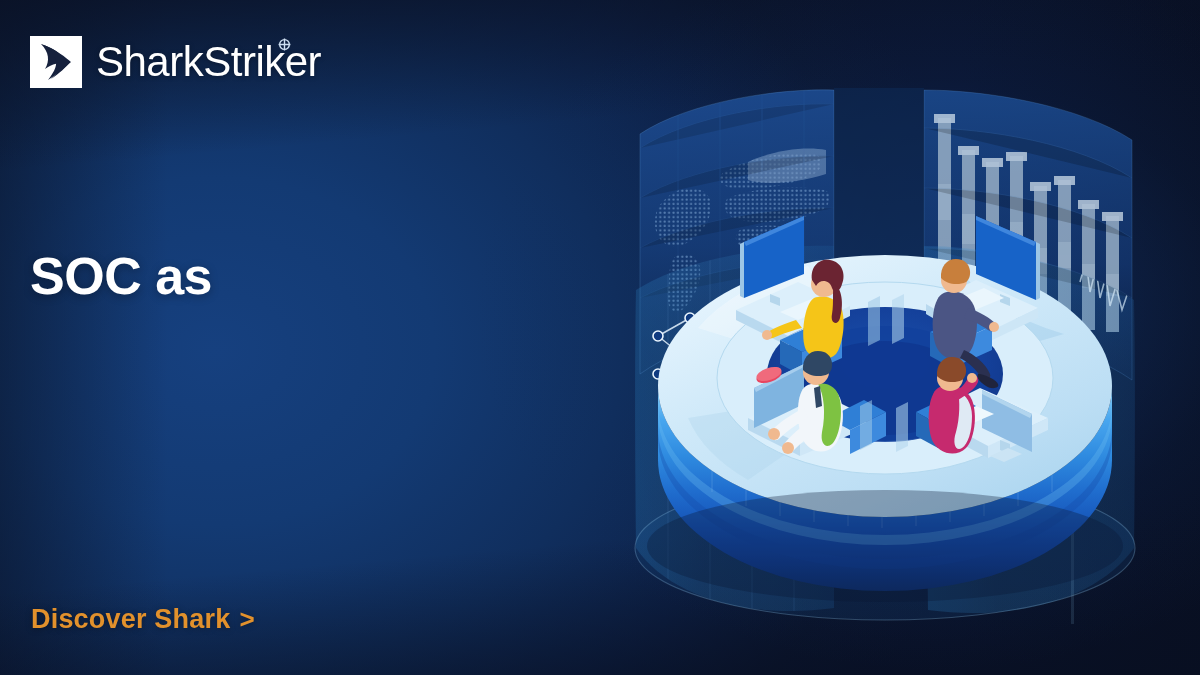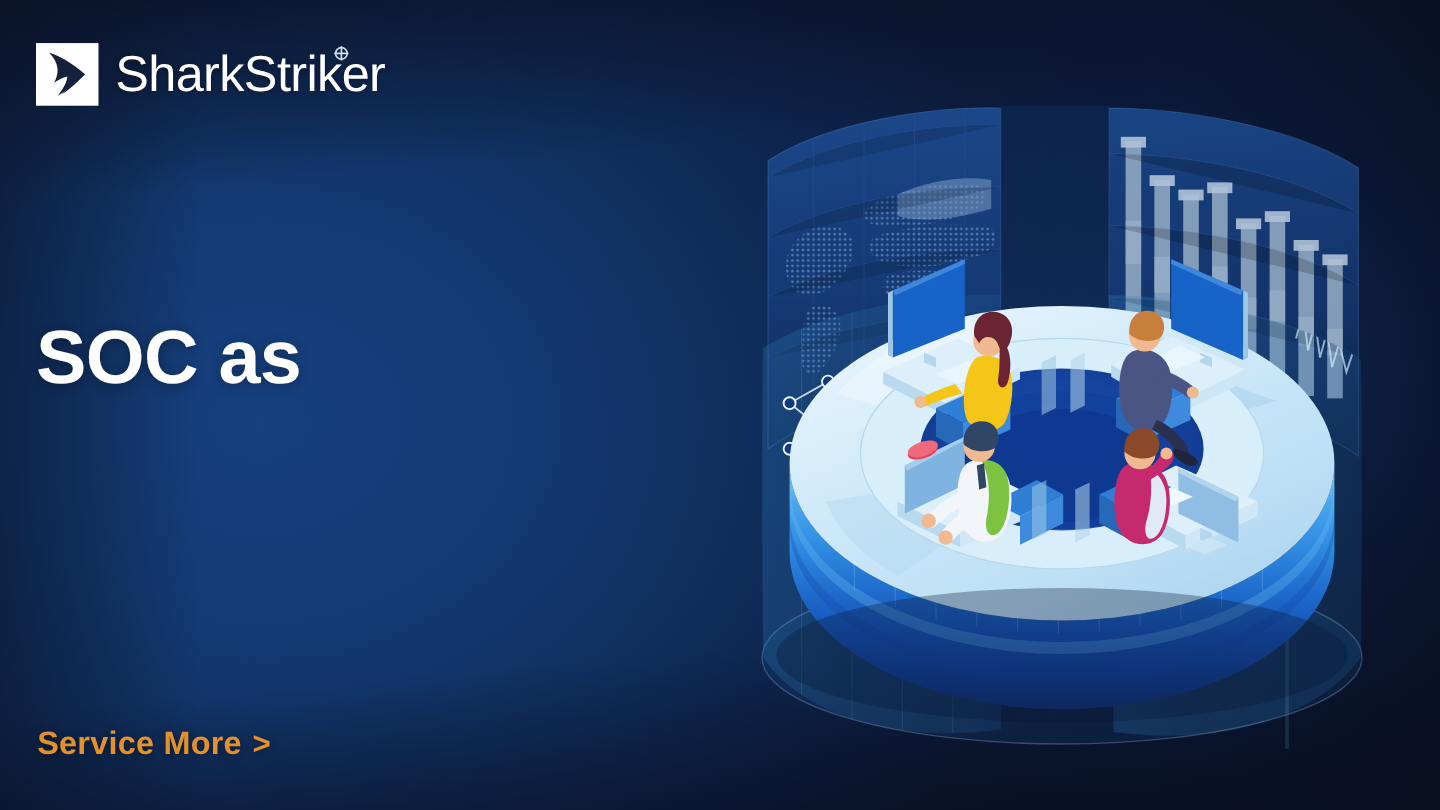--- a/index.html
+++ b/index.html
@@ -48,23 +48,23 @@
   }
   #logo-wordmark .wm-b { font-weight:400; }
   #tm-crosshair {
     position:absolute;
     left:182px; top:-3px;
     width:13px; height:13px;
   }
 
   
   #headline {
-    position:absolute; left:30px; top:253px;
+    position:absolute; left:30px; top:239px;
     color:#ffffff;
-    font-size:63px;
+    font-size:52px;
     font-weight:bold;
     line-height:1.46;
     letter-spacing:-0.5px;
     text-shadow:0 2px 10px rgba(0,0,0,.30);
   }
   #headline .hl-line { display:block; white-space:nowrap; }
 
   
   #cta-discover-more {
     position:absolute; left:31px; top:604px;
@@ -507,17 +507,17 @@
         <path d="M7,0.6 L7,13.4 M0.6,7 L13.4,7" stroke="#cfe0f2" stroke-width="1.5"></path>
       </svg>
     </div>
   </div>
 
   <h1 id="headline">
     <span class="hl-line">SOC as</span>
   </h1>
 
   <a id="cta-discover-more" href="#">
-    <span>Service More</span>
+    <span>Discover Shark</span>
     <span class="cta-chevron">&gt;</span>
   </a>
 
 </div>
 
 </body></html>

